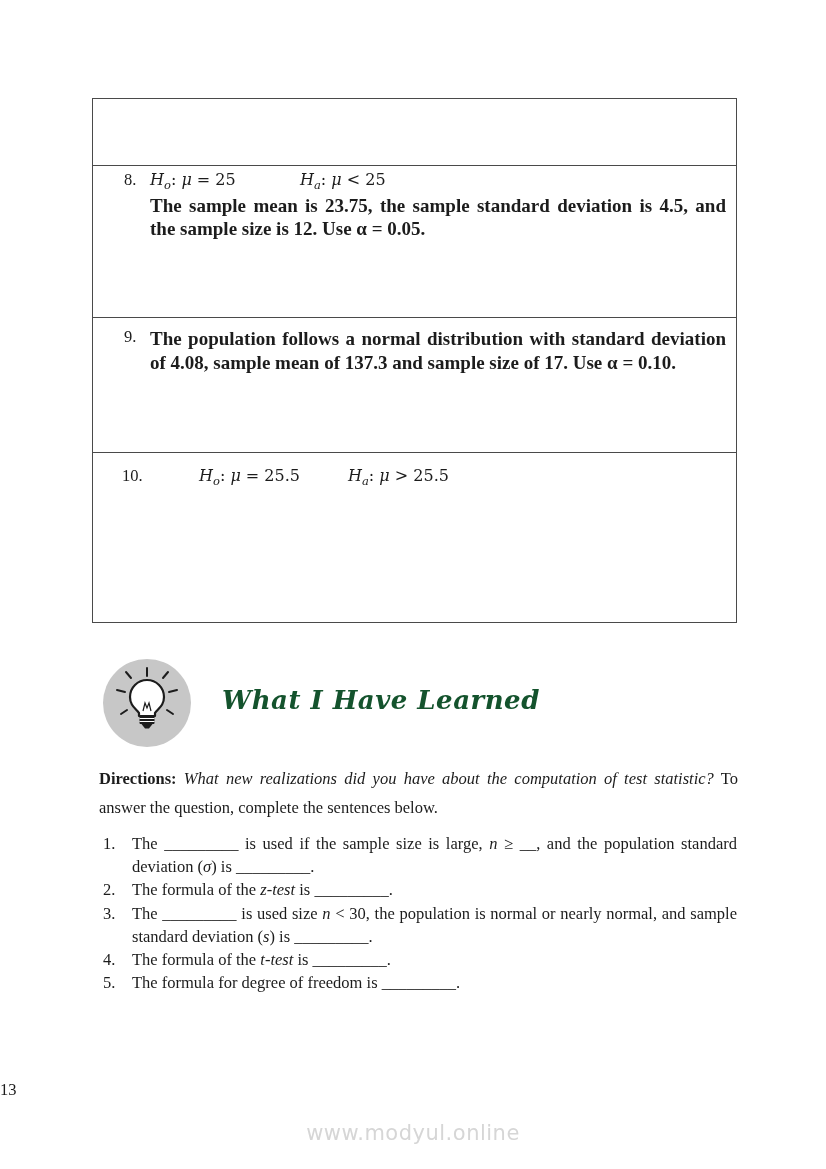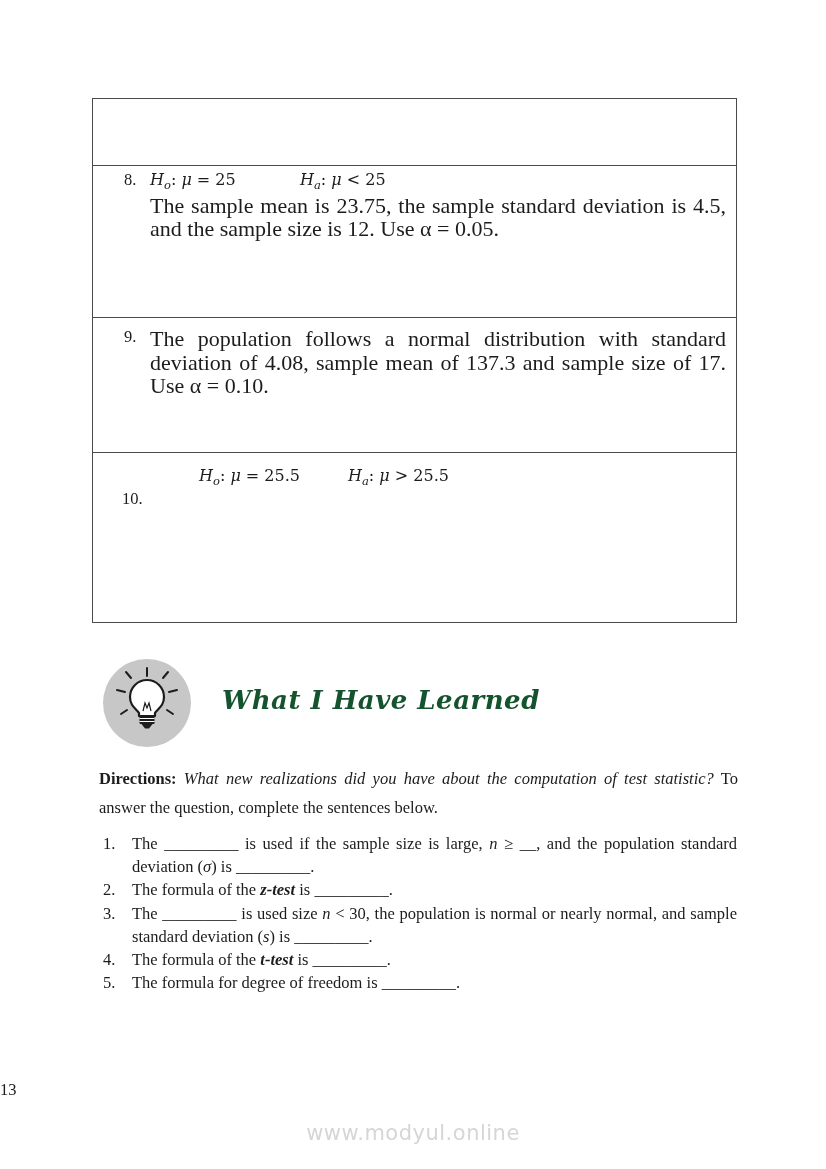--- a/index.html
+++ b/index.html
@@ -13,27 +13,27 @@
     position:absolute; left:92px; top:98px; width:643px;
     border:1.5px solid #4a4a4a;
   }
   .trow { position:relative; border-bottom:1.5px solid #4a4a4a; box-sizing:border-box; }
   .trow:last-child { border-bottom:none; }
   .trow-empty { height:67px; }
   .trow-8  { height:152px; padding-top:4px; }
   .trow-9  { height:135px; padding-top:9px; }
   .trow-10 { height:169px; padding-top:13px; }
   .num { position:absolute; left:31px; font-size:16.5px; }
-  .trow-10 .num { left:29px;margin-top:23px; }
+  .trow-10 .num { left:29px; }
   .rowbody { margin-left:57px; margin-right:10px; }
   .hyp { position:relative; height:23.5px; font-size:16px; }
   .frm { position:absolute; top:0; white-space:nowrap; font-family:"DejaVu Serif", serif; }
   .frm i { font-style:italic; }
   .frm sub { font-size:11.5px; font-style:italic; }
-  .ptext { margin:0; font-size:22px; line-height:23.5px; text-align:justify; }
+  .ptext { margin:0; font-size:19px; line-height:23.5px; text-align:justify;font-weight:bold; }
   
   .licon {
     position:absolute; left:103px; top:659px; width:88px; height:88px;
     border-radius:50%; background:#c7c7c7;
   }
   .licon svg { position:absolute; left:0; top:0; }
   .ltitle {
     position:absolute; left:222px; top:685px; margin:0;
     font-family:"DejaVu Serif", serif; font-style:italic; font-weight:bold;
     font-size:26px; letter-spacing:0.5px; color:#14532d;
@@ -43,21 +43,21 @@
     position:absolute; left:99px; top:764px; width:639px; margin:0;
     font-size:16.5px; line-height:29px; text-align:justify;
   }
   .dir-label { font-weight:bold; }
   .dir-q { font-style:italic; }
   .llist { position:absolute; left:103px; top:832px; width:634px; }
   .li { display:flex; font-size:16.5px; line-height:23.2px; }
   .li-num { flex:0 0 29px; }
   .li-text { flex:1; text-align:justify; }
   .it { font-style:italic; }
-  .bi { font-weight:bold; font-style:italic; }
+  .bi { font-weight:normal; font-style:italic; }
   
   .pageno { position:absolute; left:0; right:0; top:1080px; text-align:left; font-size:16.5px; }
   .watermark {
     position:absolute; left:0; right:0; top:1121px; text-align:center;
     font-family:"DejaVu Sans", sans-serif; font-size:21px;
     color:#d6d6d6; letter-spacing:0.5px;
   }
 </style>
 </head>
 <body>

